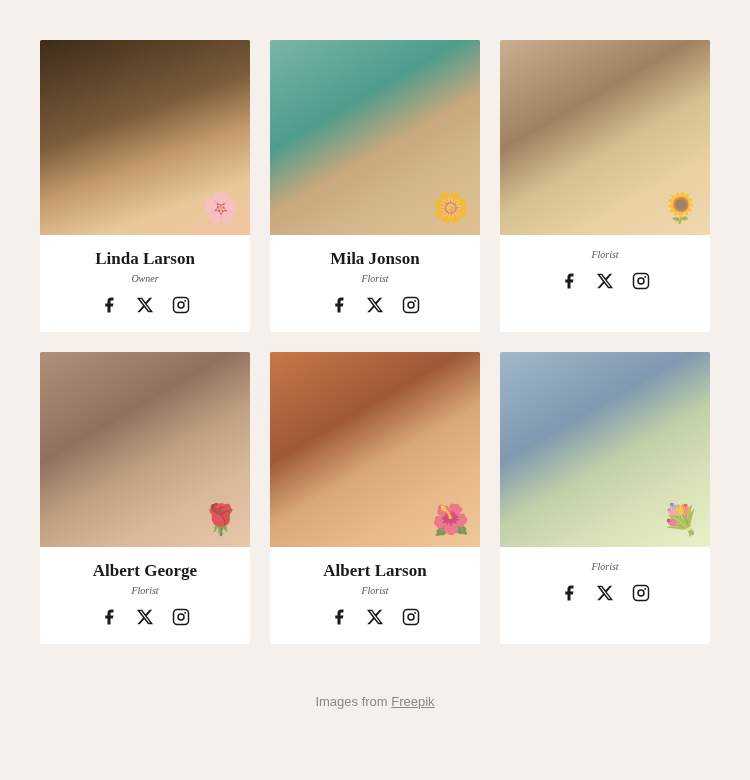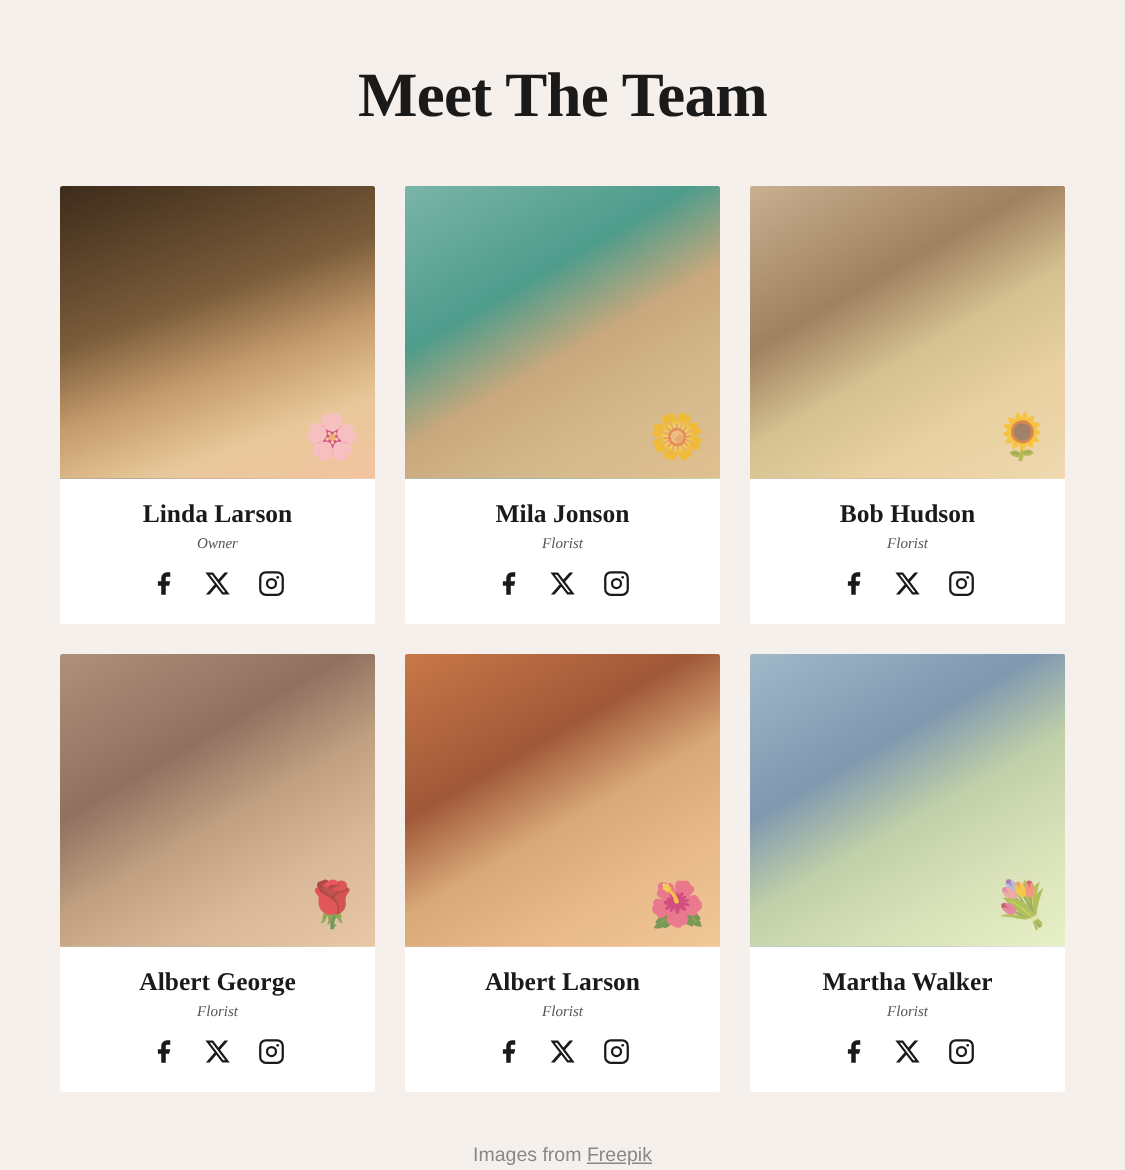--- a/index.html
+++ b/index.html
@@ -23,21 +23,21 @@
       font-weight: 700;
       color: #1a1a1a;
       margin-bottom: 36px;
       letter-spacing: -0.5px;
     }
 
     .team-grid {
       display: grid;
       grid-template-columns: repeat(3, 1fr);
       gap: 20px;
-      margin-bottom: 24px;
+      margin-bottom: 40px;
     }
 
     .team-card {
       background: #fff;
       border-radius: 2px;
       overflow: hidden;
       display: flex;
       flex-direction: column;
       align-items: center;
     }
@@ -220,21 +220,20 @@
 
     .footer-note a {
       color: #888;
       text-decoration: underline;
     }
   </style>
 </head>
 <body>
 
 <div class="page-wrapper">
-  <h1 class="page-title">Meet The Team</h1>
 
   <div class="team-grid">
 
   <div class="team-card">
     <div class="card-photo img-linda"></div>
     <div class="card-info">
       <div class="card-name">Linda Larson</div>
       <div class="card-role">Owner</div>
       <div class="social-icons">
         <div class="social-icon" title="Facebook">
@@ -279,21 +278,20 @@
             <circle cx="12" cy="12" r="4" fill="none" stroke="#1a1a1a" stroke-width="2"></circle>
             <circle cx="17.5" cy="6.5" r="1.2" fill="#1a1a1a"></circle>
           </svg>
         </div>
       </div>
     </div>
   </div>
       <div class="team-card">
     <div class="card-photo img-bob"></div>
     <div class="card-info">
-      <div class="card-name">Bob Hudson</div>
       <div class="card-role">Florist</div>
       <div class="social-icons">
         <div class="social-icon" title="Facebook">
           <svg viewBox="0 0 24 24" xmlns="http://www.w3.org/2000/svg">
             <path d="M18 2h-3a5 5 0 0 0-5 5v3H7v4h3v8h4v-8h3l1-4h-4V7a1 1 0 0 1 1-1h3z"></path>
           </svg>
         </div>
         <div class="social-icon" title="X (Twitter)">
           <svg viewBox="0 0 24 24" xmlns="http://www.w3.org/2000/svg">
             <path d="M18.244 2.25h3.308l-7.227 8.26 8.502 11.24H16.17l-5.214-6.817L4.99 21.75H1.68l7.73-8.835L1.254 2.25H8.08l4.713 6.231zm-1.161 17.52h1.833L7.084 4.126H5.117z"></path>
@@ -357,21 +355,20 @@
             <circle cx="12" cy="12" r="4" fill="none" stroke="#1a1a1a" stroke-width="2"></circle>
             <circle cx="17.5" cy="6.5" r="1.2" fill="#1a1a1a"></circle>
           </svg>
         </div>
       </div>
     </div>
   </div>
       <div class="team-card">
     <div class="card-photo img-martha"></div>
     <div class="card-info">
-      <div class="card-name">Martha Walker</div>
       <div class="card-role">Florist</div>
       <div class="social-icons">
         <div class="social-icon" title="Facebook">
           <svg viewBox="0 0 24 24" xmlns="http://www.w3.org/2000/svg">
             <path d="M18 2h-3a5 5 0 0 0-5 5v3H7v4h3v8h4v-8h3l1-4h-4V7a1 1 0 0 1 1-1h3z"></path>
           </svg>
         </div>
         <div class="social-icon" title="X (Twitter)">
           <svg viewBox="0 0 24 24" xmlns="http://www.w3.org/2000/svg">
             <path d="M18.244 2.25h3.308l-7.227 8.26 8.502 11.24H16.17l-5.214-6.817L4.99 21.75H1.68l7.73-8.835L1.254 2.25H8.08l4.713 6.231zm-1.161 17.52h1.833L7.084 4.126H5.117z"></path>

